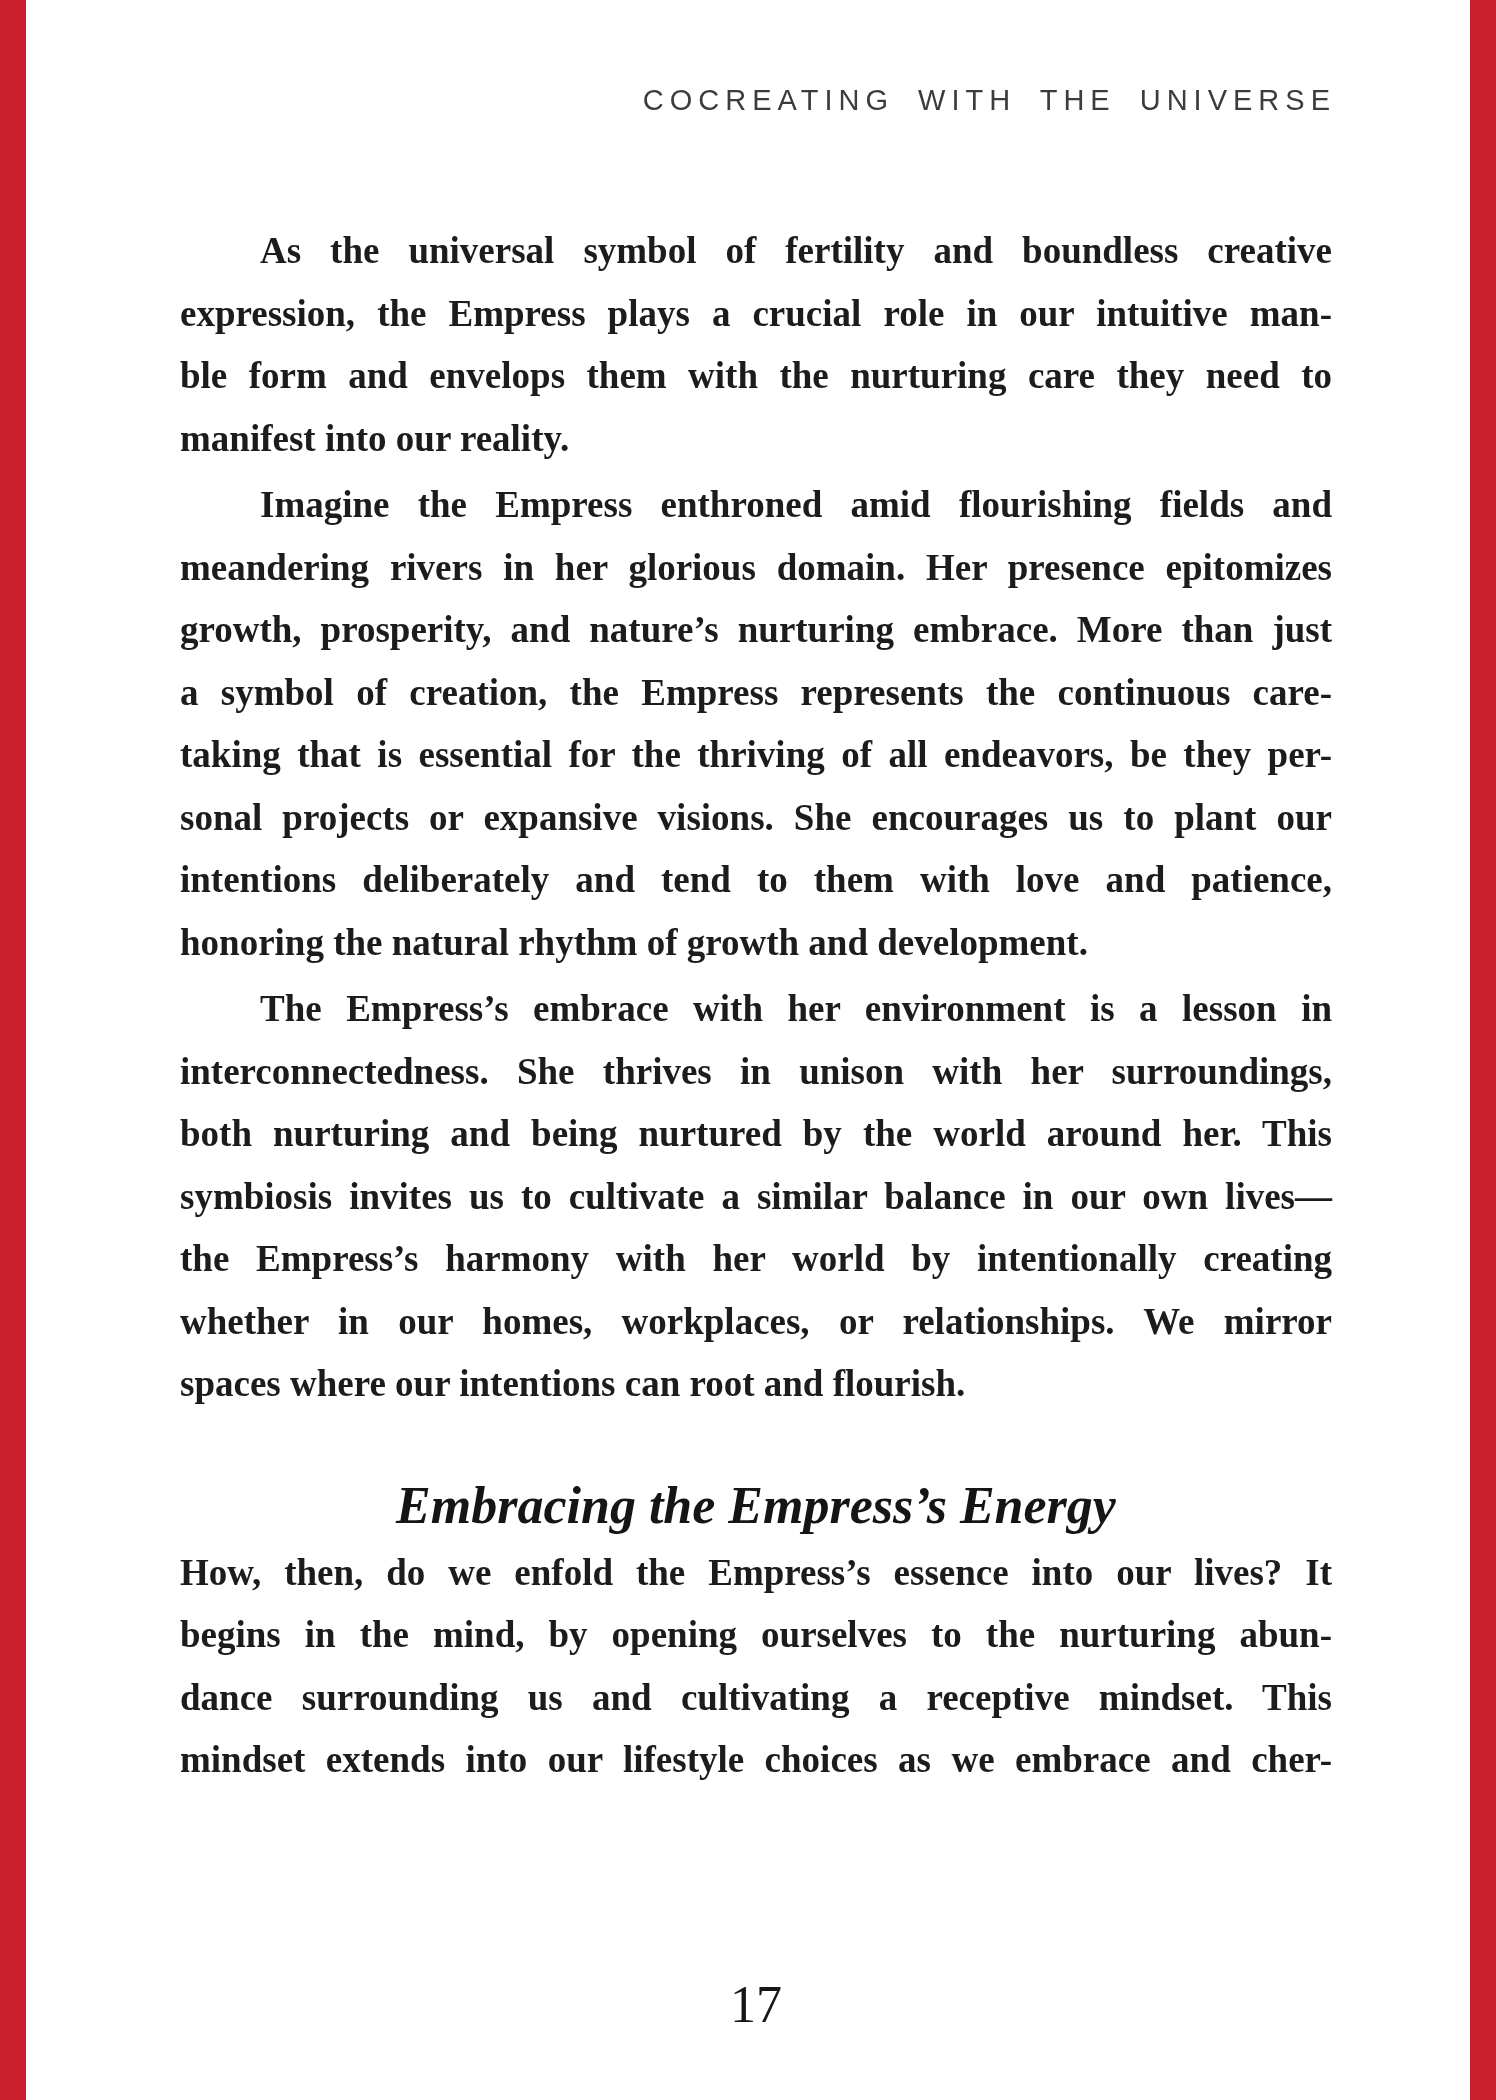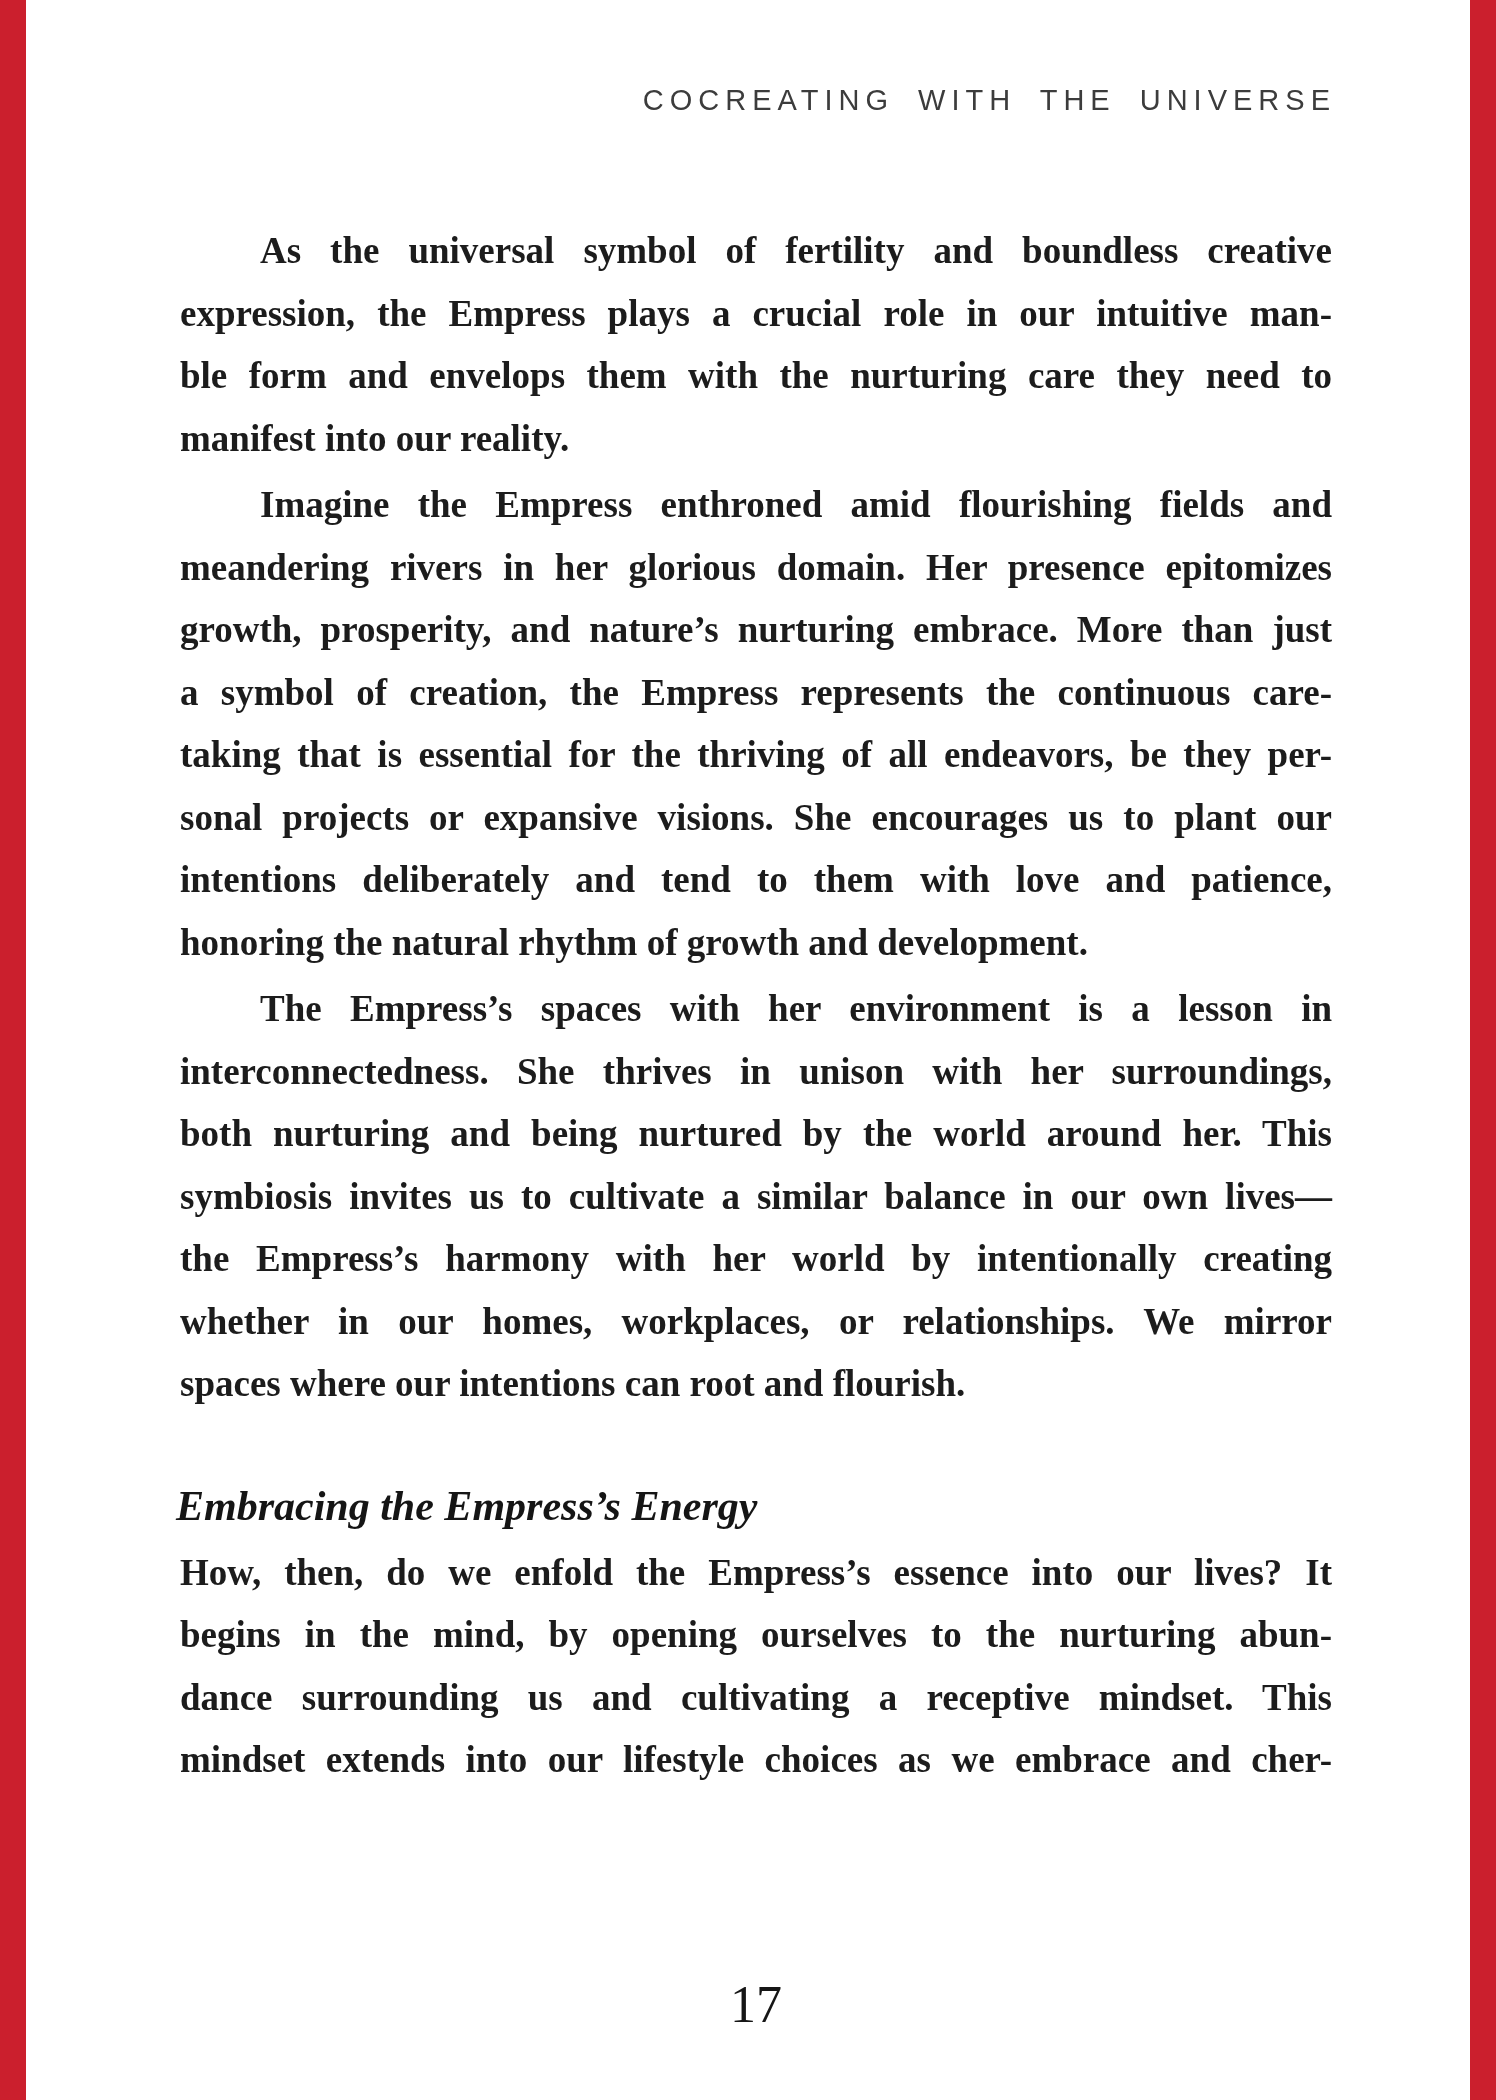--- a/index.html
+++ b/index.html
@@ -64,25 +64,25 @@
     white-space: normal;
   }
   .line.para-last {
     text-align-last: left;
   }
   .para.indented .line:first-child {
     text-indent: 80px;
   }
   .section-heading {
     margin: 58px 0 1px 0;
-    text-align: left;
+    text-align: center;
     font-family: "Liberation Serif", serif;
     font-style: italic;
     font-weight: bold;
-    font-size: 42px;
+    font-size: 52px;
     line-height: 64px;
     color: #151515;
   }
 
   
   .page-number {
     position: absolute;
     left: 176px;
     width: 1160px;
     top: 1981px;
@@ -112,21 +112,21 @@
       <div class="line">Imagine the Empress enthroned amid flourishing fields and</div>
       <div class="line">meandering rivers in her glorious domain. Her presence epitomizes</div>
       <div class="line">growth, prosperity, and nature’s nurturing embrace. More than just</div>
       <div class="line">a symbol of creation, the Empress represents the continuous care-</div>
       <div class="line">taking that is essential for the thriving of all endeavors, be they per-</div>
       <div class="line">sonal projects or expansive visions. She encourages us to plant our</div>
       <div class="line">intentions deliberately and tend to them with love and patience,</div>
       <div class="line para-last">honoring the natural rhythm of growth and development.</div>
     </div>
     <div class="para indented">
-      <div class="line">The Empress’s spaces with her environment is a lesson in</div>
+      <div class="line">The Empress’s embrace with her environment is a lesson in</div>
       <div class="line">interconnectedness. She thrives in unison with her surroundings,</div>
       <div class="line">both nurturing and being nurtured by the world around her. This</div>
       <div class="line">symbiosis invites us to cultivate a similar balance in our own lives—</div>
       <div class="line">the Empress’s harmony with her world by intentionally creating</div>
       <div class="line">whether in our homes, workplaces, or relationships. We mirror</div>
       <div class="line para-last">spaces where our intentions can root and flourish.</div>
     </div>
     <h2 class="section-heading">Embracing the Empress’s Energy</h2>
     <div class="para">
       <div class="line">How, then, do we enfold the Empress’s essence into our lives? It</div>

